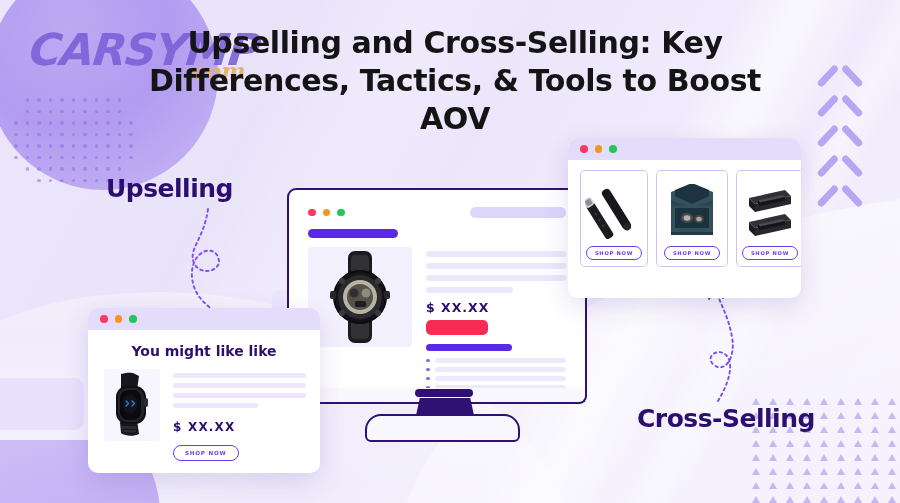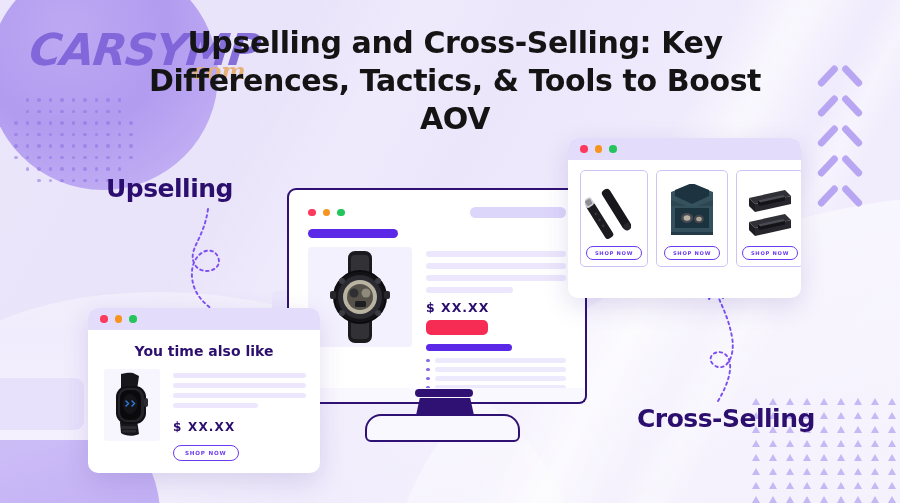--- a/index.html
+++ b/index.html
@@ -574,21 +574,21 @@
 </div>
 
 <div class="card card-like">
   <div class="card-bar">
     <div class="dots">
       <i class="dot-red"></i>
       <i class="dot-amber"></i>
       <i class="dot-green"></i>
     </div>
   </div>
-  <div class="like-title">You time also like</div>
+  <div class="like-title">You might like like</div>
   <div class="like-body">
     <div class="like-imgbox">
       <svg width="50" height="66" viewBox="0 0 50 66">
         <path d="M14 2 C14 2 20 0 26 1 L32 4 L30 18 L14 16 Z" fill="#17171b"></path>
         <path d="M13 50 L30 48 L32 62 C26 65, 18 64, 14 61 Z" fill="#17171b"></path>
         <rect x="9" y="14" width="30" height="38" rx="11" fill="#101014"></rect>
         <rect x="11" y="16" width="26" height="34" rx="9" fill="#232329"></rect>
         <rect x="13" y="18" width="21" height="30" rx="8" fill="#0a0a0d"></rect>
         <ellipse cx="23" cy="32" rx="7.5" ry="10" fill="#141418"></ellipse>
         <path d="M19 29 l2.5 2.5 -2.5 2.5" stroke="#2f7fe8" stroke-width="1.4" fill="none" stroke-linecap="round"></path>

